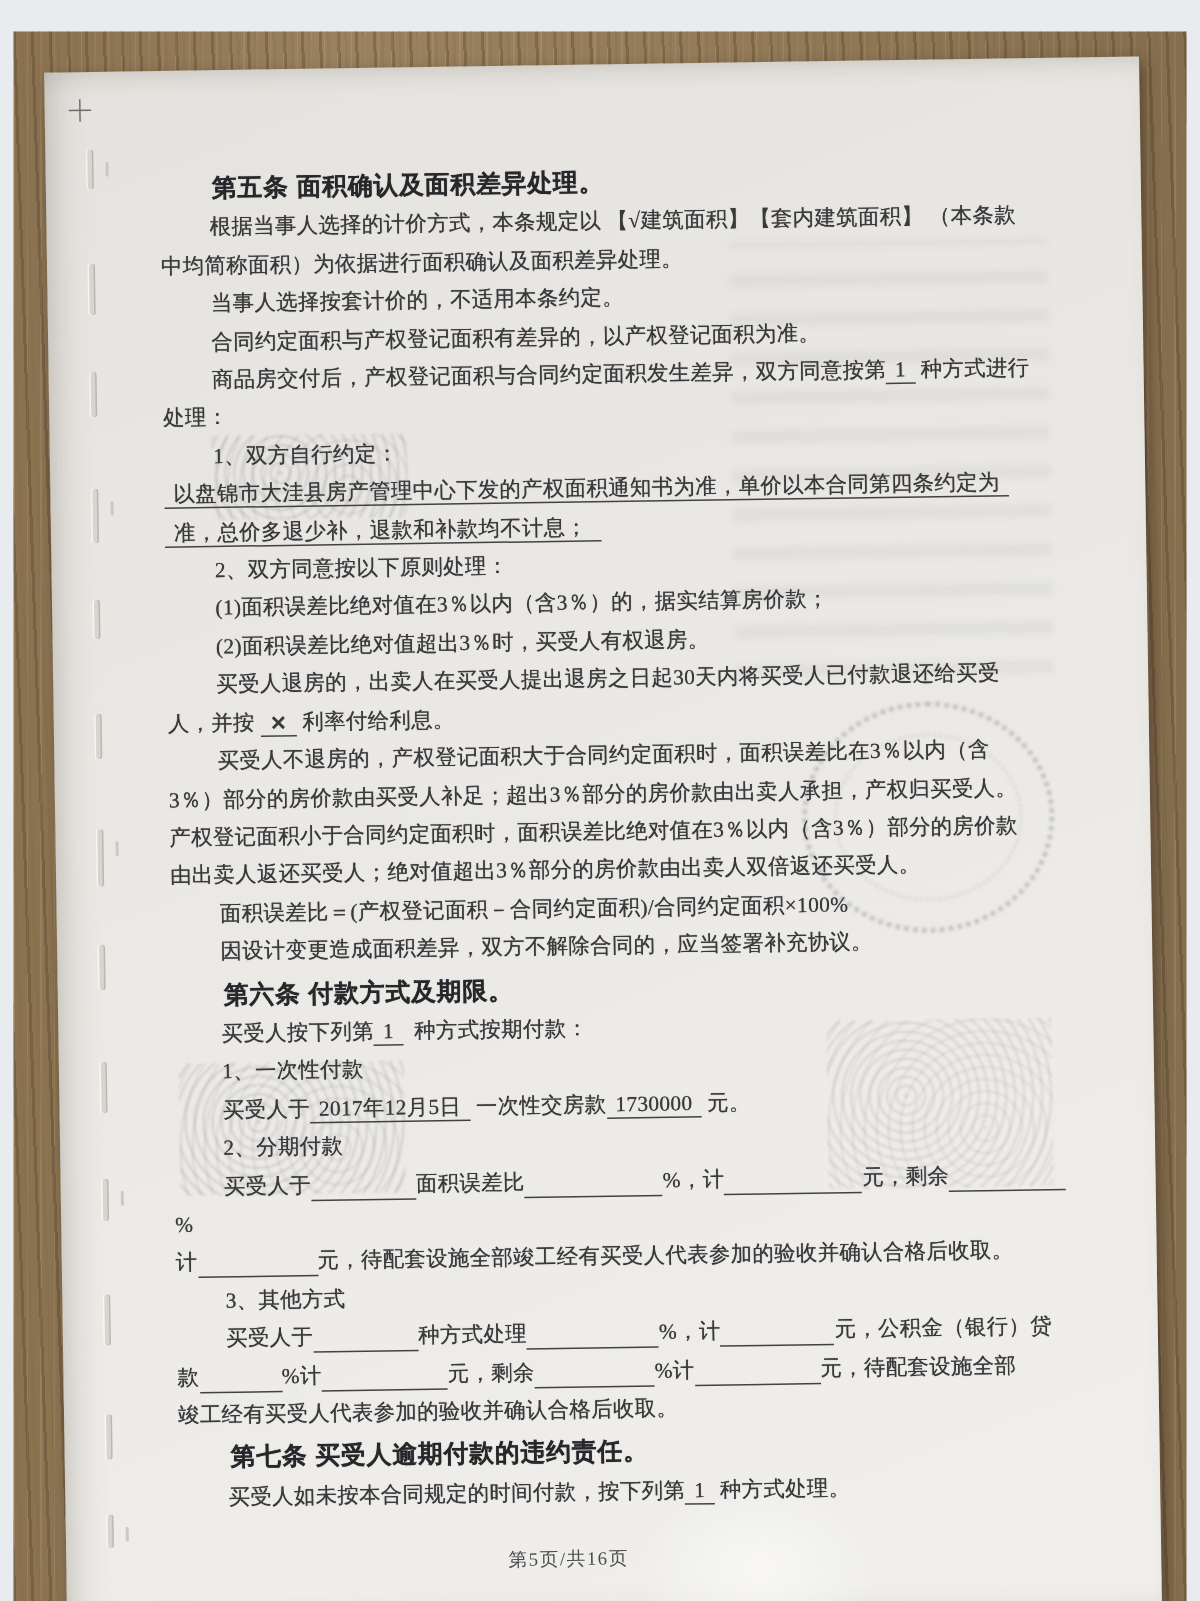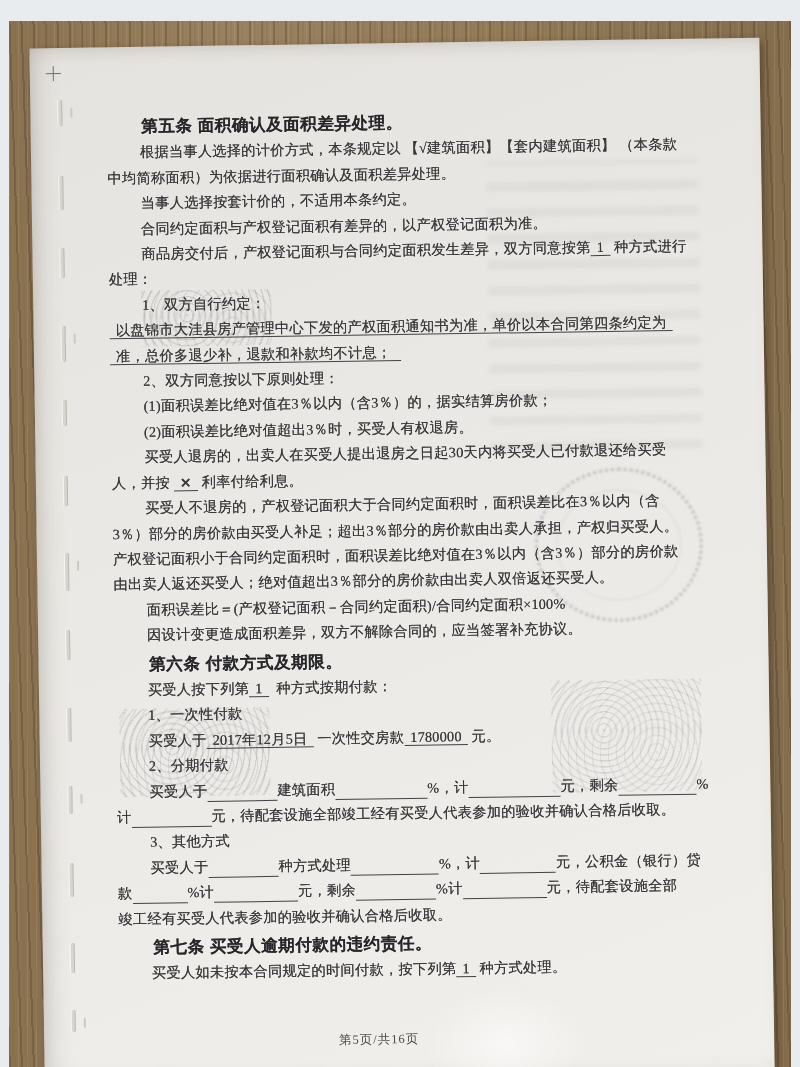--- a/index.html
+++ b/index.html
@@ -130,23 +130,23 @@
           <div class="line f"><span>人，并按 </span><span class="fill hand">×</span><span> 利率付给利息。</span></div>
           <div class="line p"><span>买受人不退房的，产权登记面积大于合同约定面积时，面积误差比在3％以内（含</span></div>
           <div class="line f"><span>3％）部分的房价款由买受人补足；超出3％部分的房价款由出卖人承担，产权归买受人。</span></div>
           <div class="line f"><span>产权登记面积小于合同约定面积时，面积误差比绝对值在3％以内（含3％）部分的房价款</span></div>
           <div class="line f"><span>由出卖人返还买受人；绝对值超出3％部分的房价款由出卖人双倍返还买受人。</span></div>
           <div class="line p"><span>面积误差比＝(产权登记面积－合同约定面积)/合同约定面积×100%</span></div>
           <div class="line p"><span>因设计变更造成面积差异，双方不解除合同的，应当签署补充协议。</span></div>
           <div class="line h"><span>第六条 付款方式及期限。</span></div>
           <div class="line p"><span>买受人按下列第</span><span class="fill">1</span><span>  种方式按期付款：</span></div>
           <div class="line p"><span>1、一次性付款</span></div>
-          <div class="line p"><span>买受人于</span><span class="fill">2017年12月5日</span><span> 一次性交房款</span><span class="fill">1780000</span><span> 元。</span></div>
+          <div class="line p"><span>买受人于</span><span class="fill">2017年12月5日</span><span> 一次性交房款</span><span class="fill">1730000</span><span> 元。</span></div>
           <div class="line p"><span>2、分期付款</span></div>
-          <div class="line p"><span>买受人于</span><span class="blank" style="width: 70px;"></span><span>建筑面积</span><span class="blank" style="width: 92px;"></span><span>%，计</span><span class="blank" style="width: 92px;"></span><span>元，剩余</span><span class="blank" style="width: 78px;"></span><span>%</span></div>
+          <div class="line p"><span>买受人于</span><span class="blank" style="width: 70px;"></span><span>面积误差比</span><span class="blank" style="width: 92px;"></span><span>%，计</span><span class="blank" style="width: 92px;"></span><span>元，剩余</span><span class="blank" style="width: 78px;"></span><span>%</span></div>
           <div class="line f"><span>计</span><span class="blank" style="width: 80px;"></span><span>元，待配套设施全部竣工经有买受人代表参加的验收并确认合格后收取。</span></div>
           <div class="line p"><span>3、其他方式</span></div>
           <div class="line p"><span>买受人于</span><span class="blank" style="width: 70px;"></span><span>种方式处理</span><span class="blank" style="width: 88px;"></span><span>%，计</span><span class="blank" style="width: 76px;"></span><span>元，公积金（银行）贷</span></div>
           <div class="line f"><span>款</span><span class="blank" style="width: 55px;"></span><span>%计</span><span class="blank" style="width: 84px;"></span><span>元，剩余</span><span class="blank" style="width: 80px;"></span><span>%计</span><span class="blank" style="width: 84px;"></span><span>元，待配套设施全部</span></div>
           <div class="line f"><span>竣工经有买受人代表参加的验收并确认合格后收取。</span></div>
           <div class="line h"><span>第七条 买受人逾期付款的违约责任。</span></div>
           <div class="line p"><span>买受人如未按本合同规定的时间付款，按下列第</span><span class="fill">1</span><span> 种方式处理。</span></div>
         </div>
 
       <div class="footer">第5页/共16页</div>

